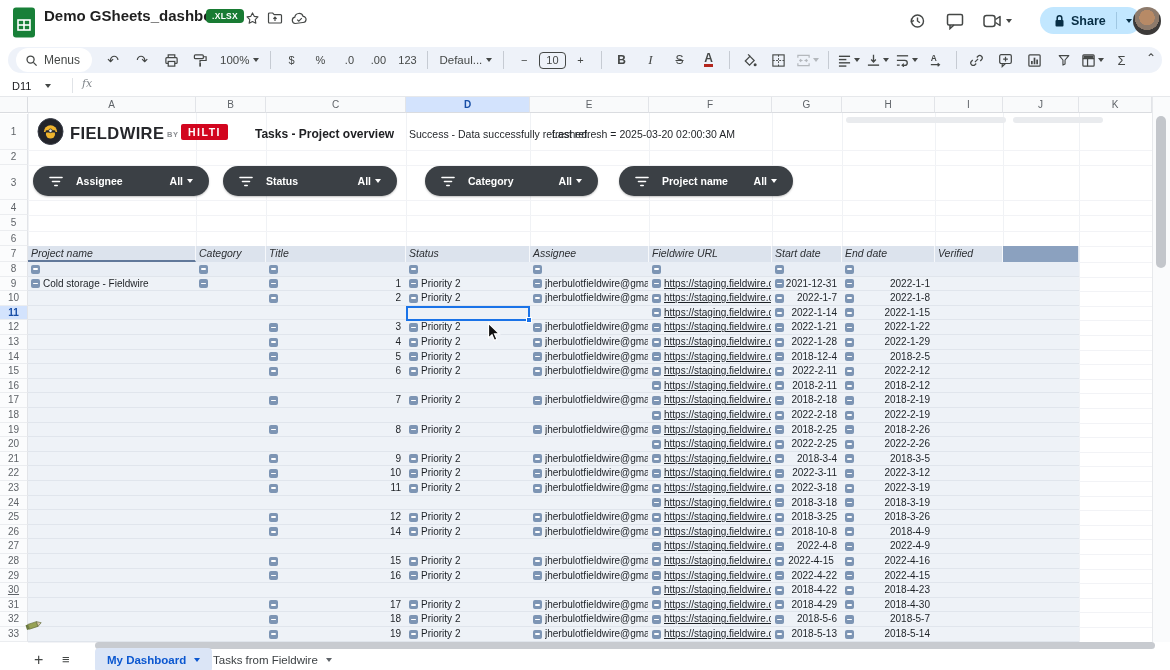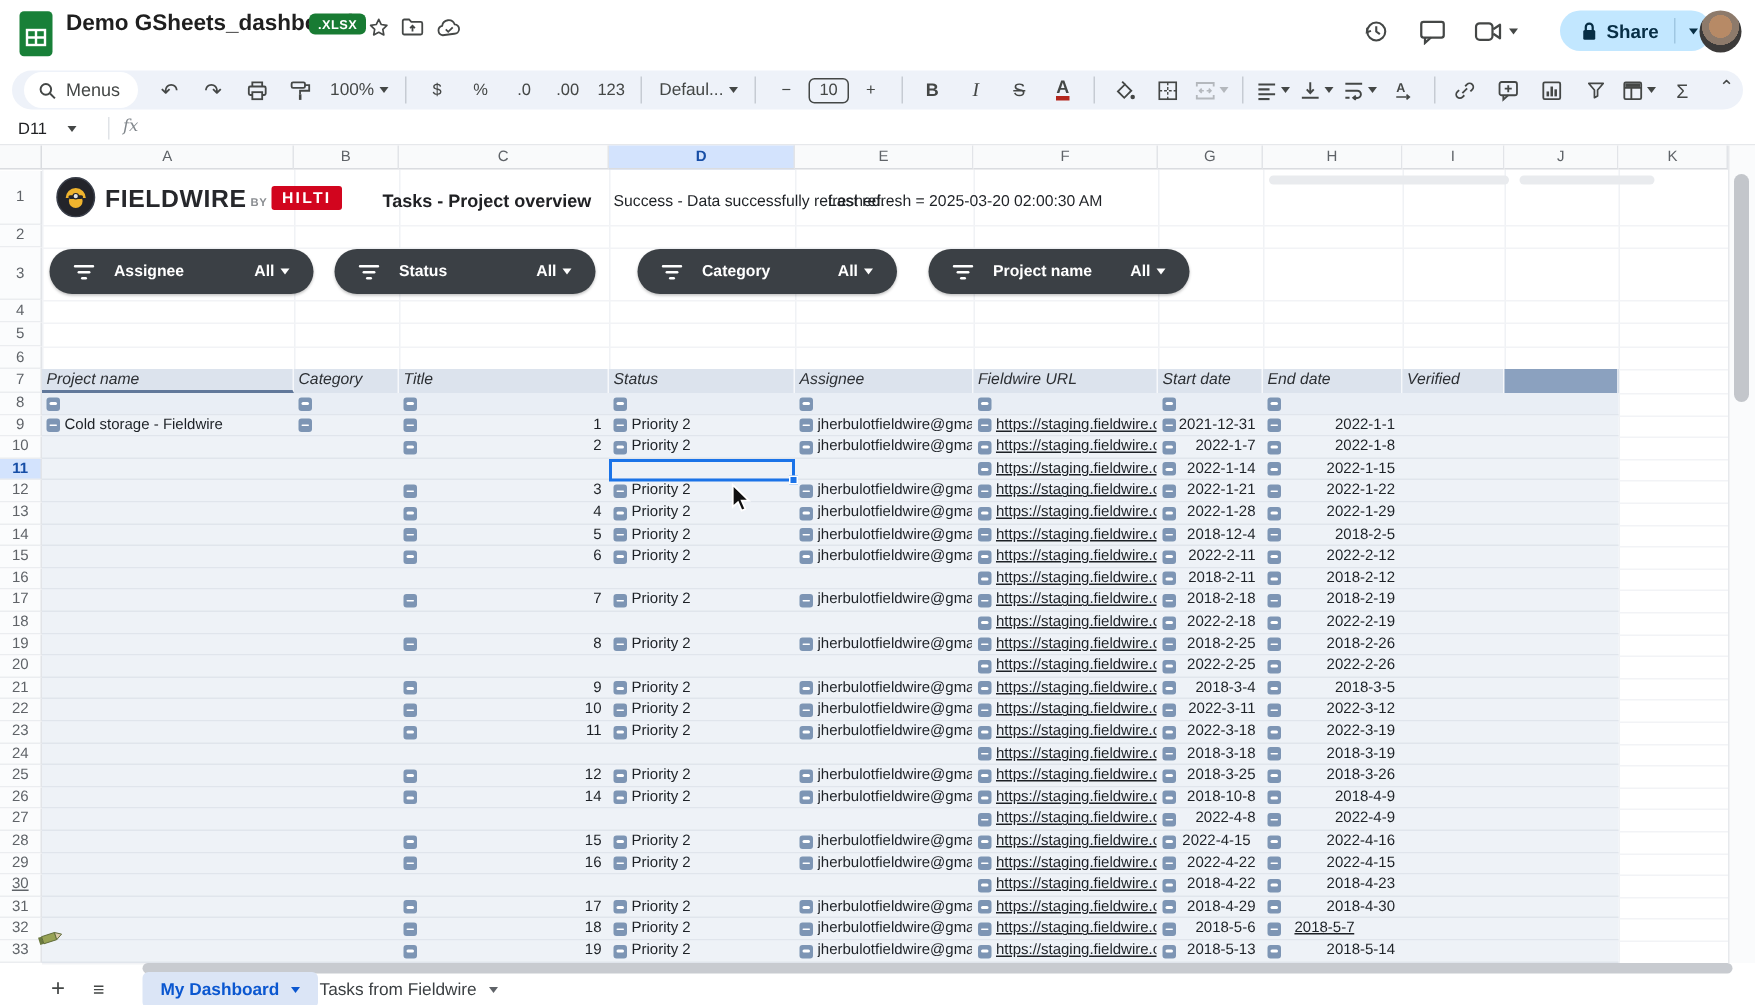--- a/index.html
+++ b/index.html
@@ -732,21 +732,21 @@
         <span style="left: 252px; width: 121px; top: 0px; line-height: 13.6px; text-align: right;">18</span>
         <span class="chip" style="left: 381px;"></span>
         <span class="nowrap" style="left: 393px; width: 106px; top: 0px; line-height: 13.6px;">Priority 2</span>
         <span class="chip" style="left: 505px;"></span>
         <span class="nowrap" style="left: 517px; width: 103px; top: 0px; line-height: 13.6px;">jherbulotfieldwire@gmail.</span>
         <span class="chip" style="left: 624px;"></span>
         <span class="nowrap cell-link" style="left: 636px; width: 107px; top: 0px; line-height: 13.6px;">https://staging.fieldwire.c</span>
         <span class="chip" style="left: 747px;"></span>
         <span style="left: 757px; width: 52px; top: 0px; line-height: 13.6px; text-align: right;">2018-5-6</span>
         <span class="chip" style="left: 817px;"></span>
-        <span style="left: 800px; width: 75px; top: 0px; line-height: 13.6px; text-align: right; text-decoration: underline;">2018-5-7</span>
+        <span style="left: 827px; width: 75px; top: 0px; line-height: 13.6px; text-align: right;">2018-5-7</span>
       </div>
       <div class="trow" style="top: 627px; height: 14.6px;">
         <span class="chip" style="left: 241px;"></span>
         <span style="left: 252px; width: 121px; top: 0px; line-height: 13.6px; text-align: right;">19</span>
         <span class="chip" style="left: 381px;"></span>
         <span class="nowrap" style="left: 393px; width: 106px; top: 0px; line-height: 13.6px;">Priority 2</span>
         <span class="chip" style="left: 505px;"></span>
         <span class="nowrap" style="left: 517px; width: 103px; top: 0px; line-height: 13.6px;">jherbulotfieldwire@gmail.</span>
         <span class="chip" style="left: 624px;"></span>
         <span class="nowrap cell-link" style="left: 636px; width: 107px; top: 0px; line-height: 13.6px;">https://staging.fieldwire.c</span>

